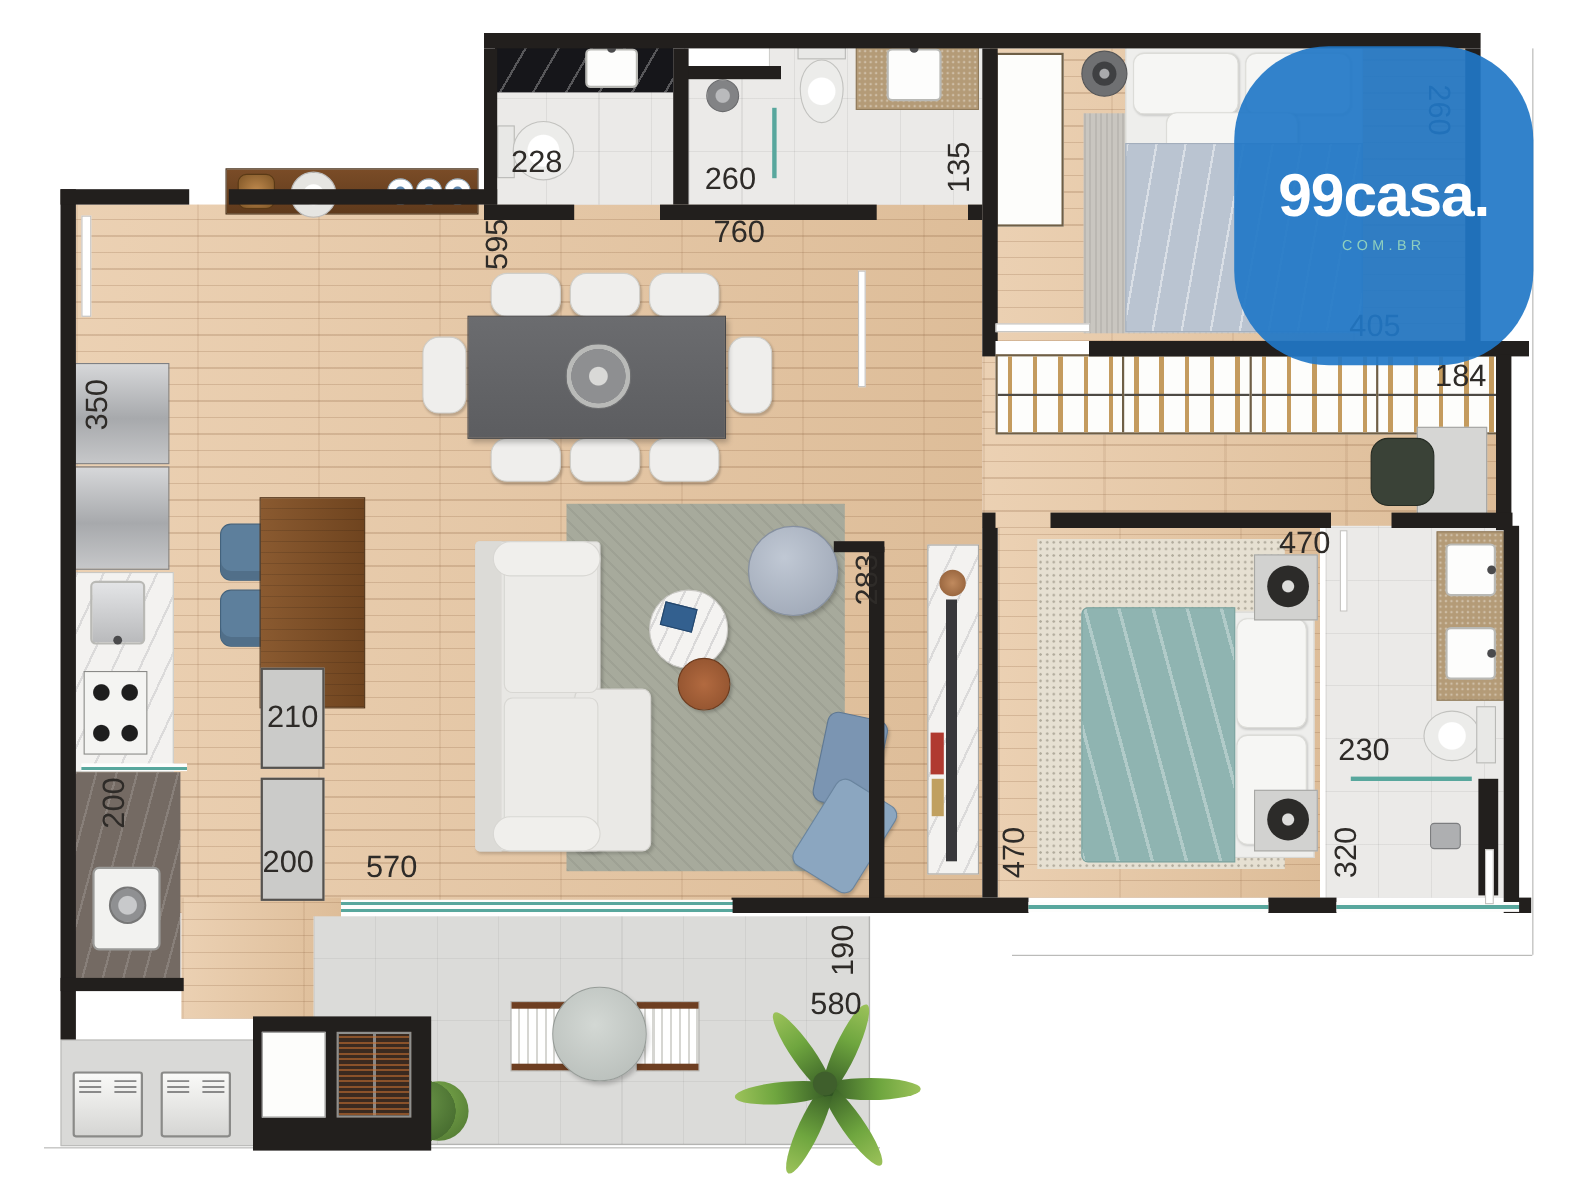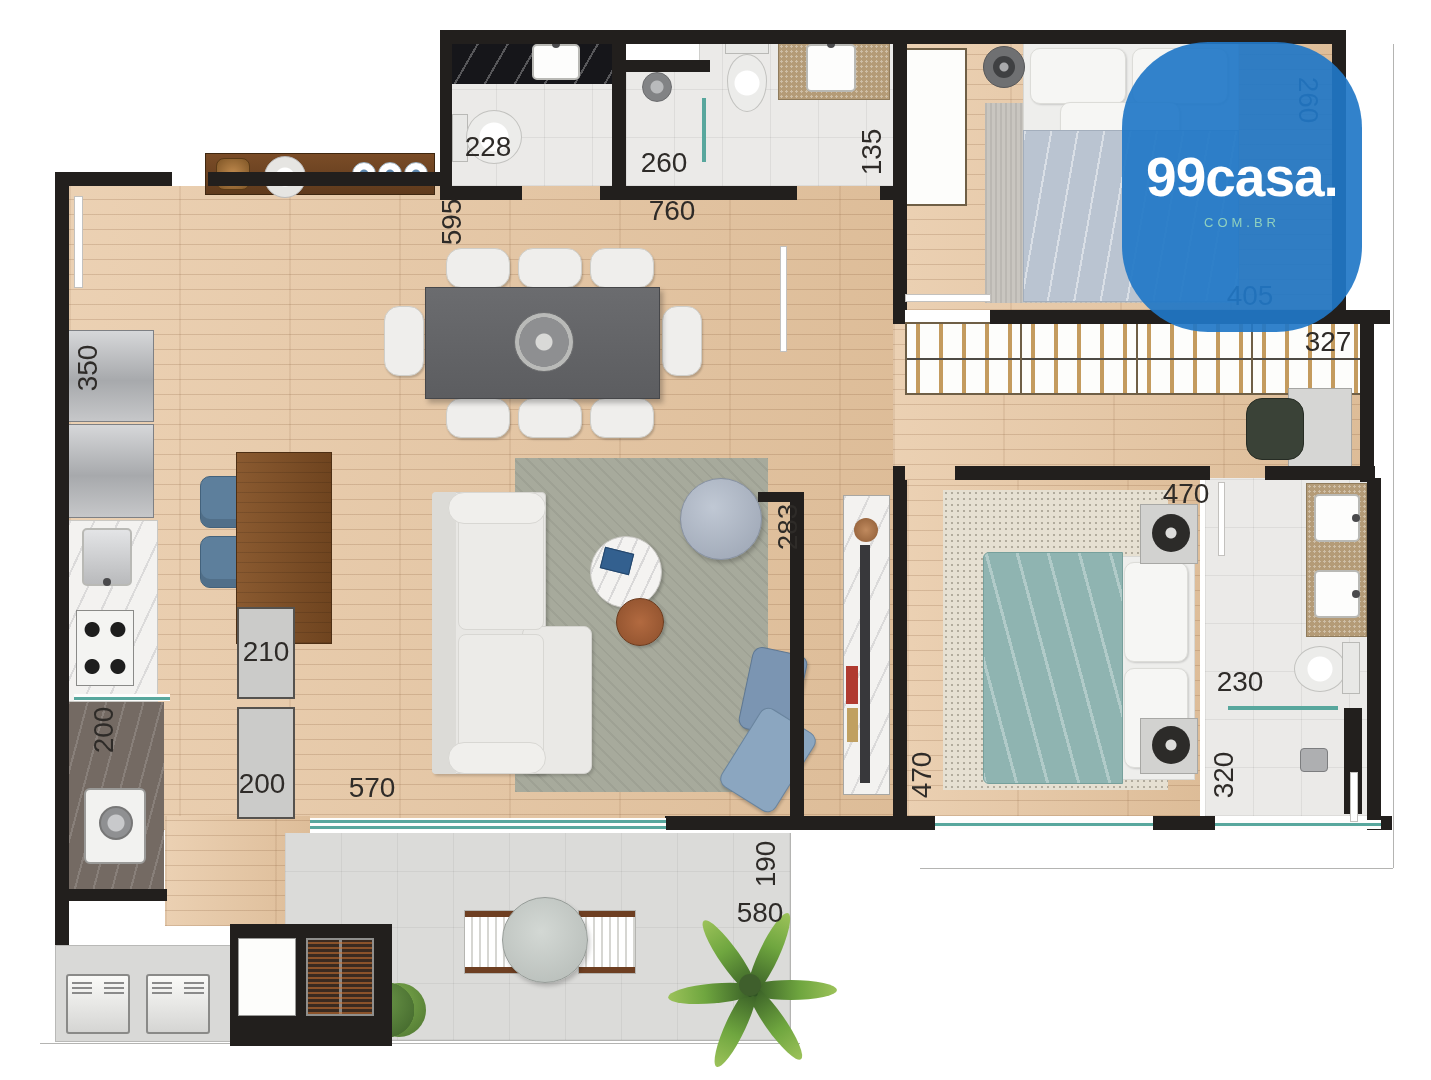--- a/index.html
+++ b/index.html
@@ -48,21 +48,21 @@
   .closet-sec{background-image:
       linear-gradient(#4e4a44,#4e4a44),
       repeating-linear-gradient(90deg, transparent 0 9px, #c49b5e 9px 13px, transparent 13px 23px);
     background-size:100% 2px,100% 100%;background-position:0 50%,0 0;background-repeat:no-repeat,repeat;
     border-right:2px solid #6f5f46;}
   .clothesV{background-image:
       repeating-linear-gradient(0deg, transparent 0 8px, #c49b5e 8px 12px, transparent 12px 21px);}
   .dim{color:#2e2b28;font-size:28px;line-height:1;white-space:nowrap;z-index:40;}
   .vents{background-image:repeating-linear-gradient(180deg,#8a8a8a 0 2px,transparent 2px 5px);}
   .leaf{width:92px;height:20px;border-radius:50%;background:linear-gradient(90deg,#2f5222,#6fa63f 60%,#9cc25a);transform-origin:8% 50%;left:50px;top:52px;}
-  #logo{left:1122px;top:42px;width:240px;height:290px;border-radius:86px;
+  #logo{left:1122px;top:42px;width:272px;height:290px;border-radius:86px;
     background:rgba(33,119,199,.92);z-index:50;display:flex;flex-direction:column;
     align-items:center;justify-content:center;}
   #logo .brand{color:#ffffff;font-weight:bold;font-size:55px;letter-spacing:-1px;}
   #logo .domain{color:#8fd0bf;font-size:13px;letter-spacing:4px;margin-top:6px;}
 </style>
 </head>
 <body>
 
 <div id="plan">
 
@@ -280,28 +280,28 @@
   </div>
 
   <div id="dim-layer" style="left:0;top:0;width:100%;height:100%;z-index:40;pointer-events:none;">
       <div class="dim" style="left: 488px; top: 147px; transform: translate(-50%, -50%) rotate(0deg);">228</div>
       <div class="dim" style="left: 664px; top: 163px; transform: translate(-50%, -50%) rotate(0deg);">260</div>
       <div class="dim" style="left: 872px; top: 152px; transform: translate(-50%, -50%) rotate(-90deg);">135</div>
       <div class="dim" style="left: 672px; top: 211px; transform: translate(-50%, -50%) rotate(0deg);">760</div>
       <div class="dim" style="left: 452px; top: 222px; transform: translate(-50%, -50%) rotate(-90deg);">595</div>
       <div class="dim" style="left: 1308px; top: 100px; transform: translate(-50%, -50%) rotate(90deg);">260</div>
       <div class="dim" style="left: 1250px; top: 296px; transform: translate(-50%, -50%) rotate(0deg);">405</div>
-      <div class="dim" style="left: 1328px; top: 342px; transform: translate(-50%, -50%) rotate(0deg);">327</div>
+      <div class="dim" style="left: 1328px; top: 342px; transform: translate(-50%, -50%) rotate(0deg);">184</div>
       <div class="dim" style="left: 88px; top: 368px; transform: translate(-50%, -50%) rotate(-90deg);">350</div>
       <div class="dim" style="left: 788px; top: 527px; transform: translate(-50%, -50%) rotate(-90deg);">283</div>
       <div class="dim" style="left: 1186px; top: 494px; transform: translate(-50%, -50%) rotate(0deg);">470</div>
       <div class="dim" style="left: 266px; top: 652px; transform: translate(-50%, -50%) rotate(0deg);">210</div>
       <div class="dim" style="left: 262px; top: 784px; transform: translate(-50%, -50%) rotate(0deg);">200</div>
       <div class="dim" style="left: 104px; top: 730px; transform: translate(-50%, -50%) rotate(-90deg);">200</div>
-      <div class="dim" style="left: 372px; top: 788px; transform: translate(-50%, -50%) rotate(0deg);">570</div>
+      <div class="dim" style="left: 356px; top: 788px; transform: translate(-50%, -50%) rotate(0deg);">570</div>
       <div class="dim" style="left: 922px; top: 775px; transform: translate(-50%, -50%) rotate(-90deg);">470</div>
       <div class="dim" style="left: 1240px; top: 682px; transform: translate(-50%, -50%) rotate(0deg);">230</div>
       <div class="dim" style="left: 1224px; top: 775px; transform: translate(-50%, -50%) rotate(-90deg);">320</div>
       <div class="dim" style="left: 766px; top: 864px; transform: translate(-50%, -50%) rotate(-90deg);">190</div>
       <div class="dim" style="left: 760px; top: 913px; transform: translate(-50%, -50%) rotate(0deg);">580</div>
     </div>
 
   <div id="logo">
     <div class="brand" style="position:static;">99casa.</div>
     <div class="domain" style="position:static;">COM.BR</div>

